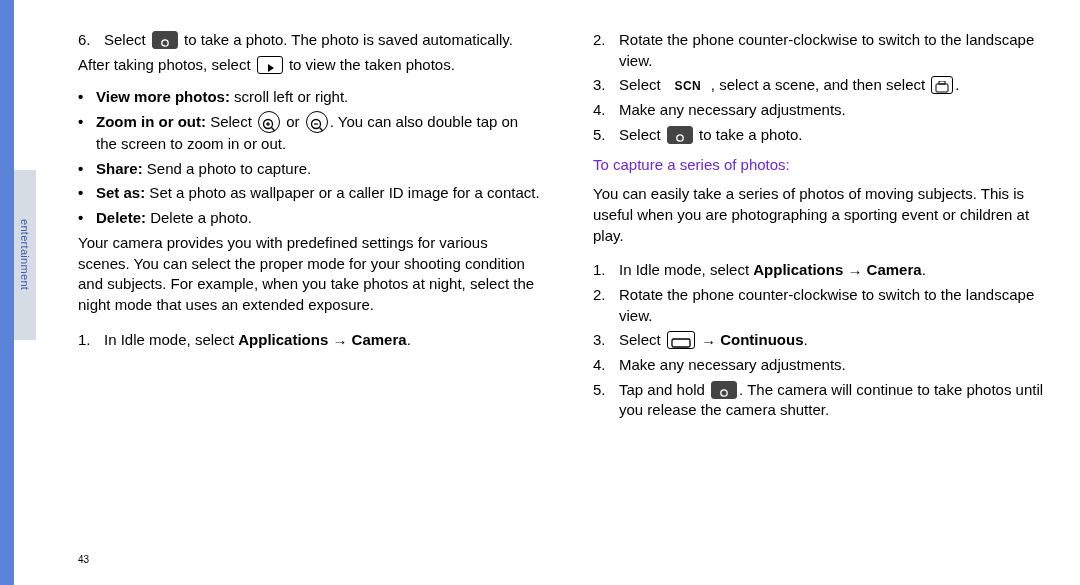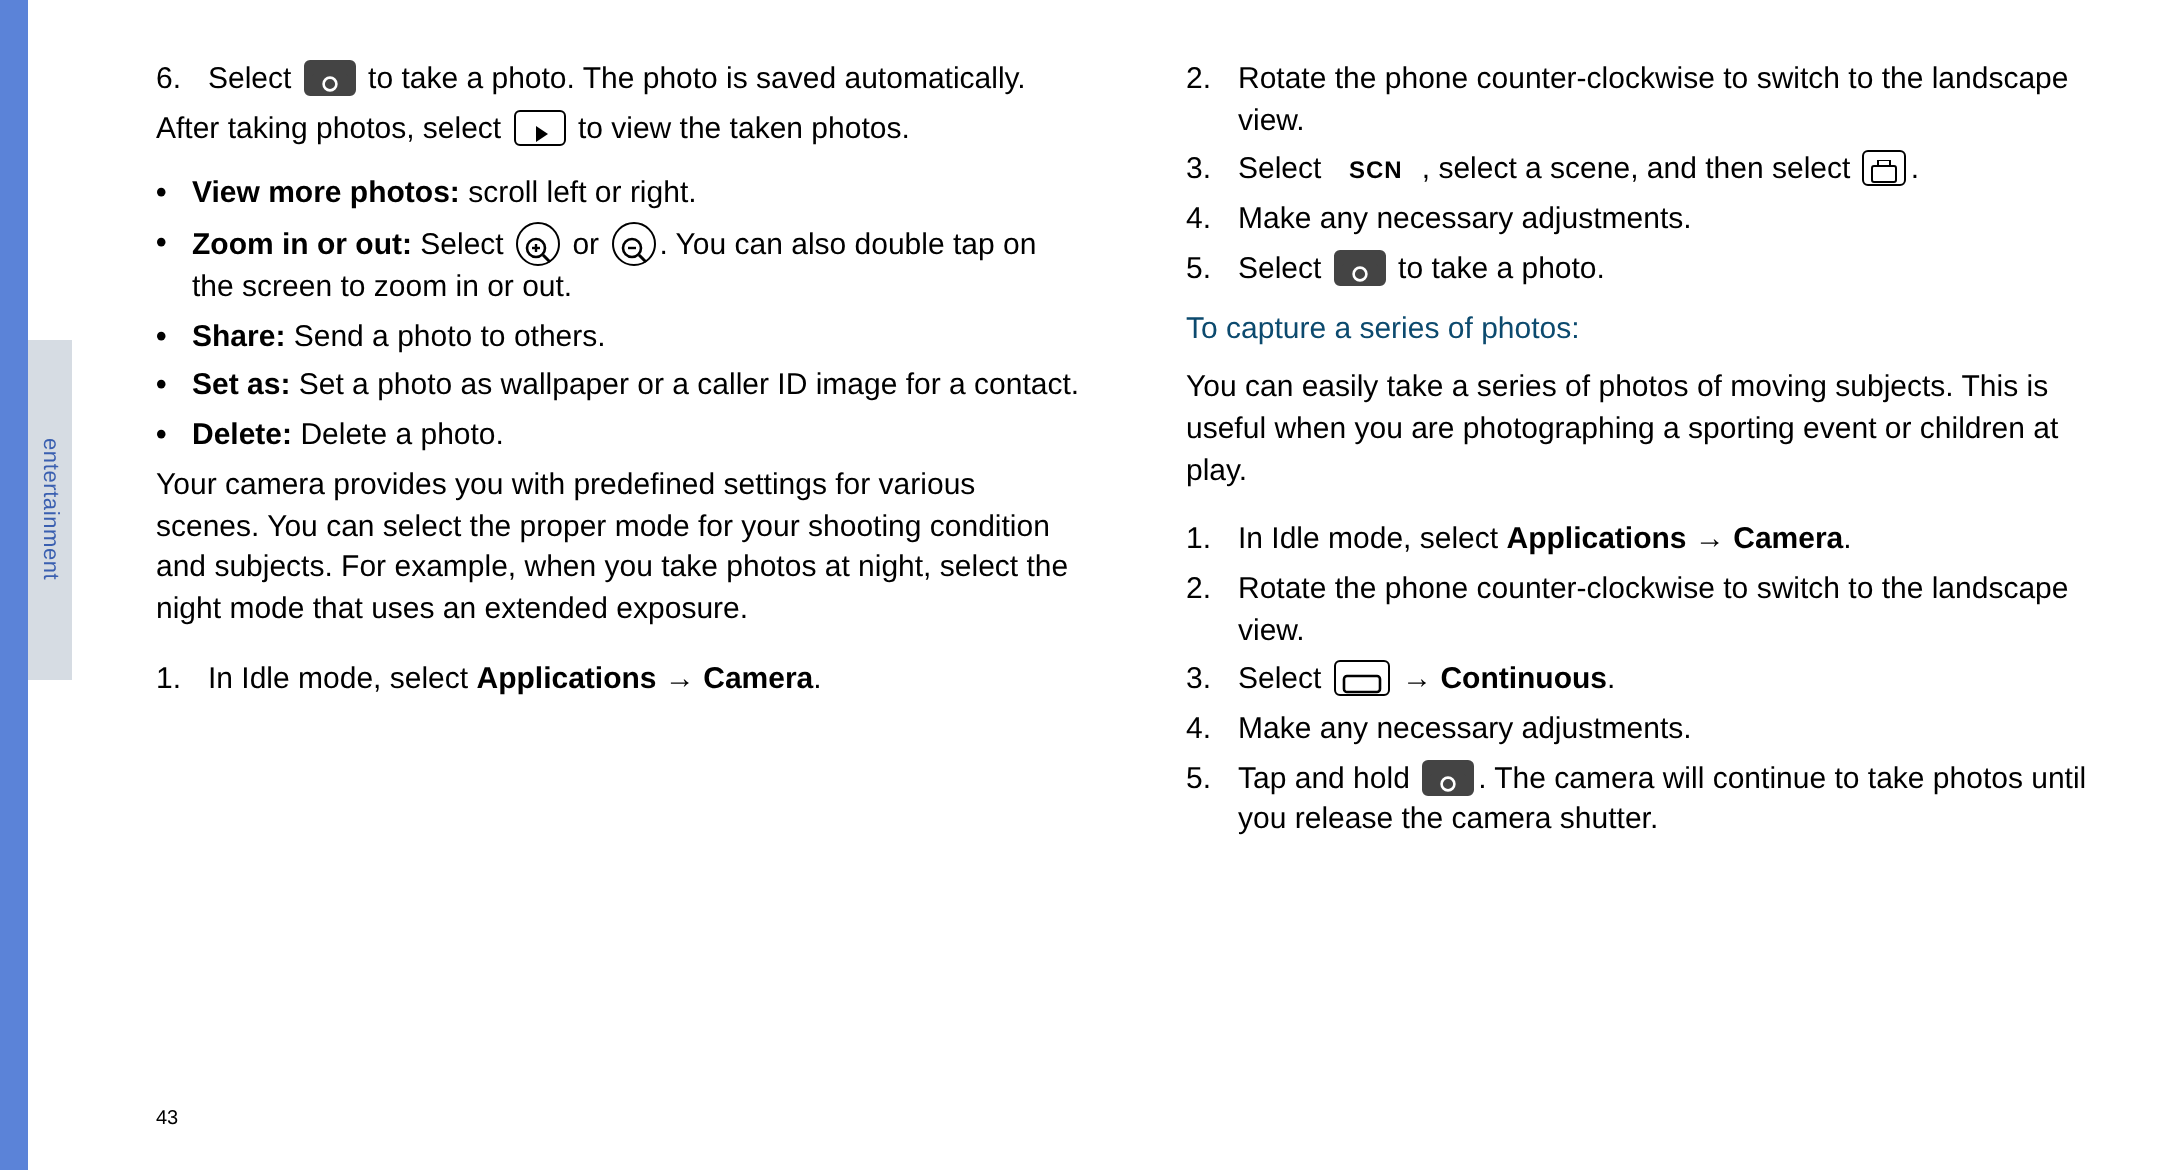--- a/index.html
+++ b/index.html
@@ -67,21 +67,21 @@
       align-items: flex-start;
     }
     .ul-bullet {
       width: 18px;
       flex: 0 0 18px;
       font-weight: bold;
     }
     .ul-body { flex: 1; }
     .bold { font-weight: bold; }
     .heading {
-      color: #0c4a6e;
+      color: #6d28d9;
       margin-top: 10px;
       margin-bottom: 8px;
     }
     .page-num {
       position: absolute;
       left: 78px;
       bottom: 20px;
       font-size: 10px;
     }
     
@@ -174,21 +174,21 @@
                 <line x1="9.5" y1="9.5" x2="13" y2="13" stroke="#000" stroke-width="1.5"></line>
                 <line x1="4" y1="6" x2="8" y2="6" stroke="#000" stroke-width="1.2"></line>
               </svg>
           </span><span>. You can also double tap on the screen to zoom in or out.</span>
         </div>
       </div>
 
       <div class="ul-line">
         <div class="ul-bullet">•</div>
         <div class="ul-body">
-          <span class="bold">Share:</span><span> Send a photo to others.</span>
+          <span class="bold">Share:</span><span> Send a photo to capture.</span>
         </div>
       </div>
 
       <div class="ul-line">
         <div class="ul-bullet">•</div>
         <div class="ul-body">
           <span class="bold">Set as:</span><span> Set a photo as wallpaper or a caller ID image for a contact.</span>
         </div>
       </div>
 

